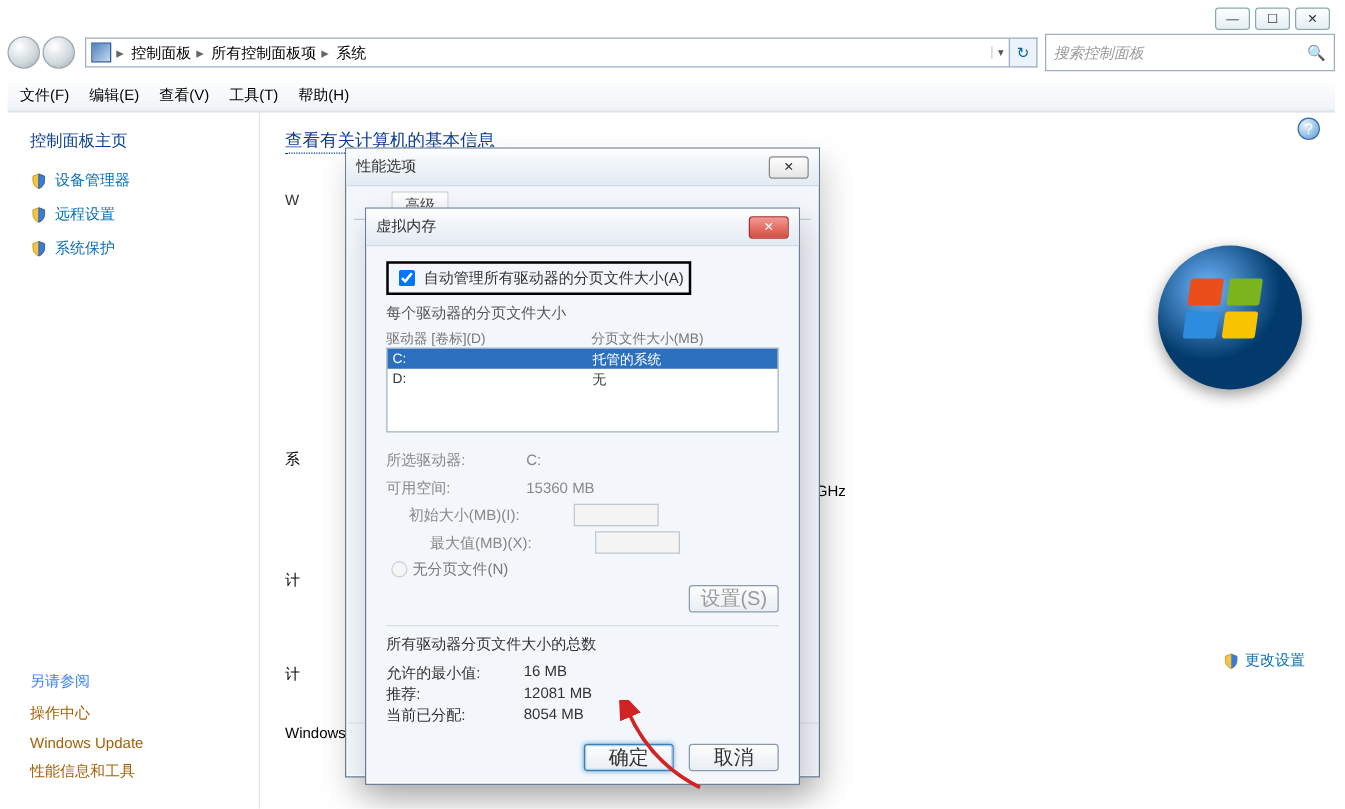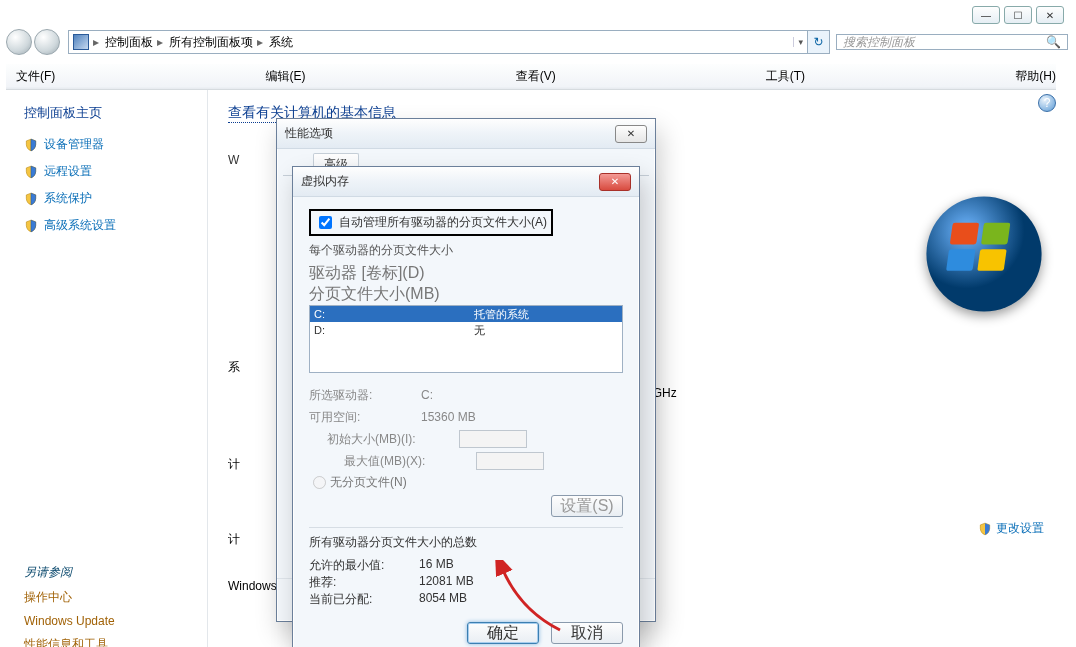--- a/index.html
+++ b/index.html
@@ -11,33 +11,33 @@
 
 
 .addr-row { position: absolute; top: 28px; left: 6px; right: 8px; height: 28px; display: flex; align-items: center; }
 .nav-btns { width: 62px; height: 28px; display:flex; align-items:center; gap:2px; }
 .nav-circle { width:26px; height:26px; border-radius:50%; background: radial-gradient(circle at 35% 30%, #fff, #cfd8dc 60%, #9aa7ae); border:1px solid #9aa7ae; }
 .breadcrumb { flex:1; height:24px; border:1px solid #9aaec0; background:#fff; display:flex; align-items:center; padding:0 4px; gap:4px; }
 .bc-icon { width:16px; height:16px; background: linear-gradient(135deg,#4f81bd,#c6d9f0); border:1px solid #2a5a99; }
 .bc-sep { width:8px; color:#666; }
 .refresh-box { width:22px; height:24px; border:1px solid #9aaec0; border-left:none; display:flex; align-items:center; justify-content:center; color:#0a64a4; background:#eaf3fb; }
 .dropdown-car { border-left:1px solid #ccd; padding-left:4px; color:#555; font-size:9px;}
-.search-box { width: 232px; height:16px; border:1px solid #9aaec0; margin-left:6px; display:flex; align-items:center; padding:0 6px; color:#999; font-style: italic; justify-content: space-between; }
+.search-box { width: 232px; height:30px; border:1px solid #9aaec0; margin-left:6px; display:flex; align-items:center; padding:0 6px; color:#999; font-style: italic; justify-content: space-between; }
 .search-box .mag { color:#7aa3c8; font-style: normal; }
 
 
-.menu-bar { position:absolute; top:64px; left:6px; right:20px; height:26px; border-bottom:1px solid #d6dbdf; background: linear-gradient(#fdfefe,#f1f4f8 90%,#e6eaef); display:flex; align-items:center; padding-left:10px; gap:16px;justify-content:space-between; }
+.menu-bar { position:absolute; top:64px; left:6px; right:8px; height:26px; border-bottom:1px solid #d6dbdf; background: linear-gradient(#fdfefe,#f1f4f8 90%,#e6eaef); display:flex; align-items:center; padding-left:10px; gap:16px; }
 
 
 .content-wrap { position:absolute; top:90px; left:6px; right:8px; bottom:0; display:flex; }
 .sidebar { width:202px; border-right:1px solid #e3e7eb; padding:14px 12px 0 18px; }
 .sidebar-title { color:#0b3e91; font-size:13px; margin-bottom:14px;font-family:Liberation Serif, serif; }
 .side-link { display:flex; align-items:center; gap:6px; color:#0b6fb8; margin: 10px 0; cursor:pointer; }
 .shield { width:14px; height:14px; }
-.side-group { margin-top: 330px; color:#0c4a6e; font-size:12px; margin-bottom:8px;font-style:italic; }
+.side-group { margin-top: 330px; color:#3b82f6; font-size:12px; margin-bottom:8px; }
 .side-plain { color:#a16207; margin:8px 0; cursor:pointer; }
 
 .main { flex:1; padding:14px 20px; position:relative; }
 .main-title { color:#0b3e91; font-size:14px; border-bottom:1px dotted #0b3e91; display:inline-block; }
 .main-text { margin-top: 30px; color:#333; }
 .sys-group-label { margin-top: 192px; }
 .right-badge { position:absolute; right:24px; top:104px; width:120px; height:120px; }
 .help-q { position:absolute; top:4px; right:12px; width:18px; height:18px; border-radius:50%; background: radial-gradient(circle at 35% 30%, #eaf3fb, #5a9ad6); color:#fff; display:flex; align-items:center; justify-content:center; font-size:12px; border:1px solid #3a6fa8;}
 .change-link { position:absolute; top:430px; right:24px; color:#0b6fb8; display:flex; align-items:center; gap:4px; }
 
@@ -53,21 +53,21 @@
 .btn.focus { border:1px solid #3c7fb1; box-shadow: 0 0 0 1px #a7cdee inset, 0 0 4px #89b7e0; }
 
 
 #vm-dlg { left: 292px; top: 166px; width: 348px; }
 #perf-dlg { left: 276px; top: 118px; width: 380px; height: 504px;}
 
 .vm-body { padding: 12px 16px 10px; font-size:12px; color:#333; }
 .highlight-box { border:2px solid #000000; padding:2px 4px; display:inline-flex; align-items:center; gap:4px; }
 .chk { width:13px; height:13px; }
 .grp-title { color:#555; margin-top:6px; }
-.headers { display:flex; margin-top:4px; color:#777; font-size:16px;flex-direction:column;}
+.headers { display:flex; margin-top:4px; color:#777; font-size:11px;}
 .list { border:1px solid #9fb1c4; background:#fff; height: 68px; margin-top:0;}
 .list-row { display:flex; height:16px; align-items:center; font-size:11px; padding:0 4px;}
 .list-row.sel { background:#2b6fbf; color:#fff; }
 .list-row .c1 { width: 160px; }
 .field-row { display:flex; align-items:center; height:20px; font-size:12px; color:#888; gap:12px; margin:2px 0;}
 .field-row input[type=text] { width:68px; height:18px; border:1px solid #bfc7cf; background:#f4f4f4;}
 .radio-row { display:flex; align-items:center; gap:4px; color:#777; margin:3px 0 3px 4px;}
 .radio-row input { margin:0; }
 .radio-row.active { color:#333; }
 .set-btn-row { display:flex; justify-content:flex-end; margin-top:4px;}
@@ -139,27 +139,20 @@
           <path d="M12 2l8 3v6c0 5-3.4 9.5-8 11V2z" fill="#3a7bd5" stroke="#2a5a99"></path>
         </svg>
       <span>远程设置</span>
     </div>
     <div class="side-link">
       <svg class="shield" viewBox="0 0 24 24">
           <path d="M12 2l8 3v6c0 5-3.4 9.5-8 11-4.6-1.5-8-6-8-11V5l8-3z" fill="#f5c542" stroke="#b8860b"></path>
           <path d="M12 2l8 3v6c0 5-3.4 9.5-8 11V2z" fill="#3a7bd5" stroke="#2a5a99"></path>
         </svg>
       <span>系统保护</span>
-    </div>
-    <div class="side-link">
-      <svg class="shield" viewBox="0 0 24 24">
-          <path d="M12 2l8 3v6c0 5-3.4 9.5-8 11-4.6-1.5-8-6-8-11V5l8-3z" fill="#f5c542" stroke="#b8860b"></path>
-          <path d="M12 2l8 3v6c0 5-3.4 9.5-8 11V2z" fill="#3a7bd5" stroke="#2a5a99"></path>
-        </svg>
-      <span>高级系统设置</span>
     </div>
 
     <div class="side-group">另请参阅</div>
     <div class="side-plain">操作中心</div>
     <div class="side-plain">Windows Update</div>
     <div class="side-plain">性能信息和工具</div>
   </div>
 
   <div class="main">
     <div class="help-q">?</div>

